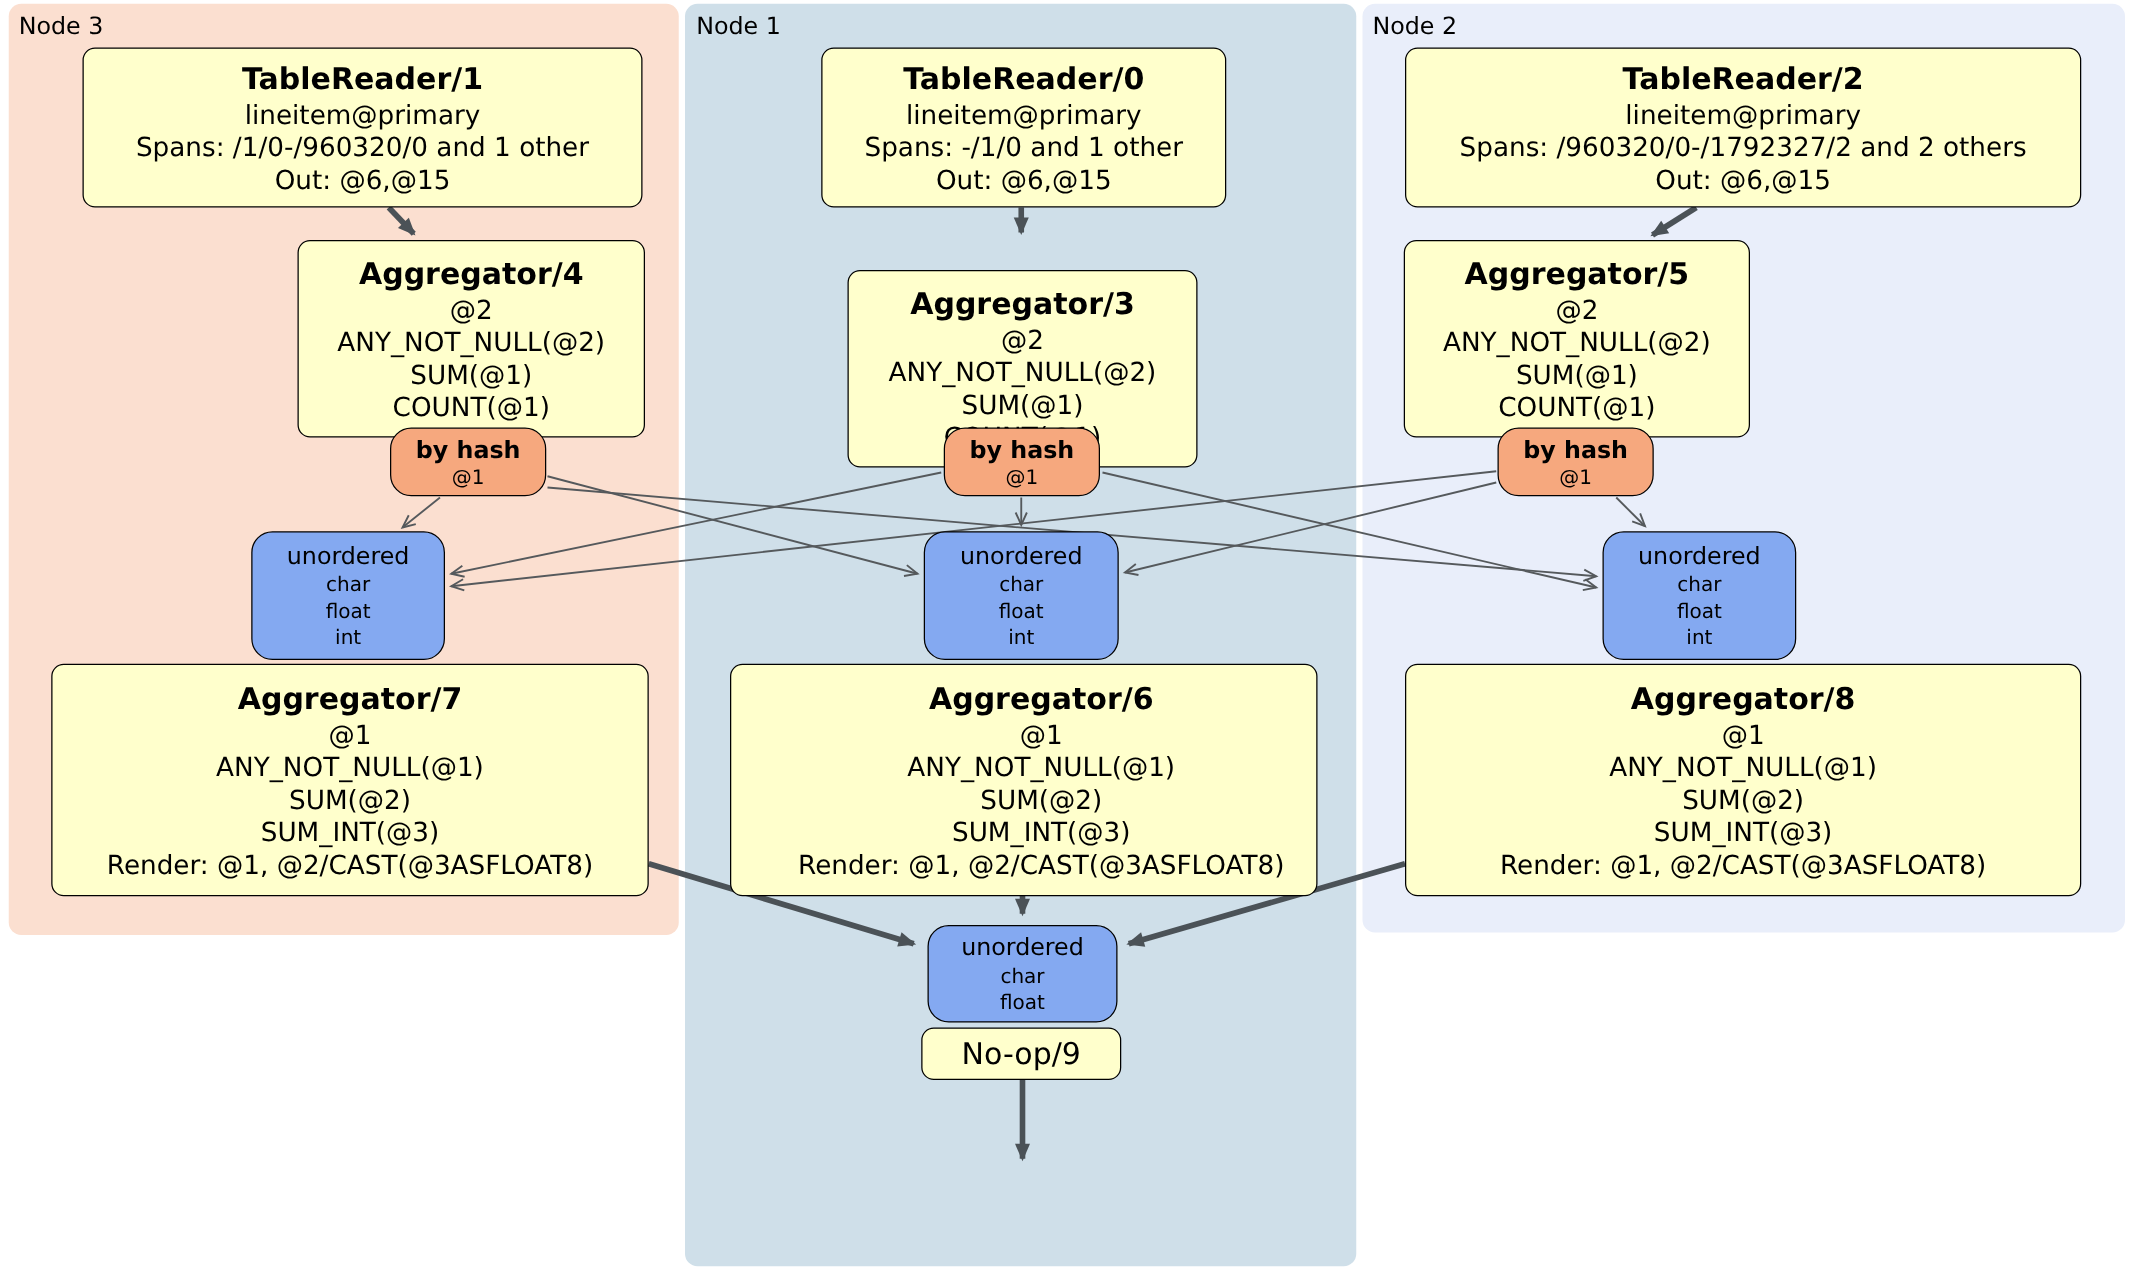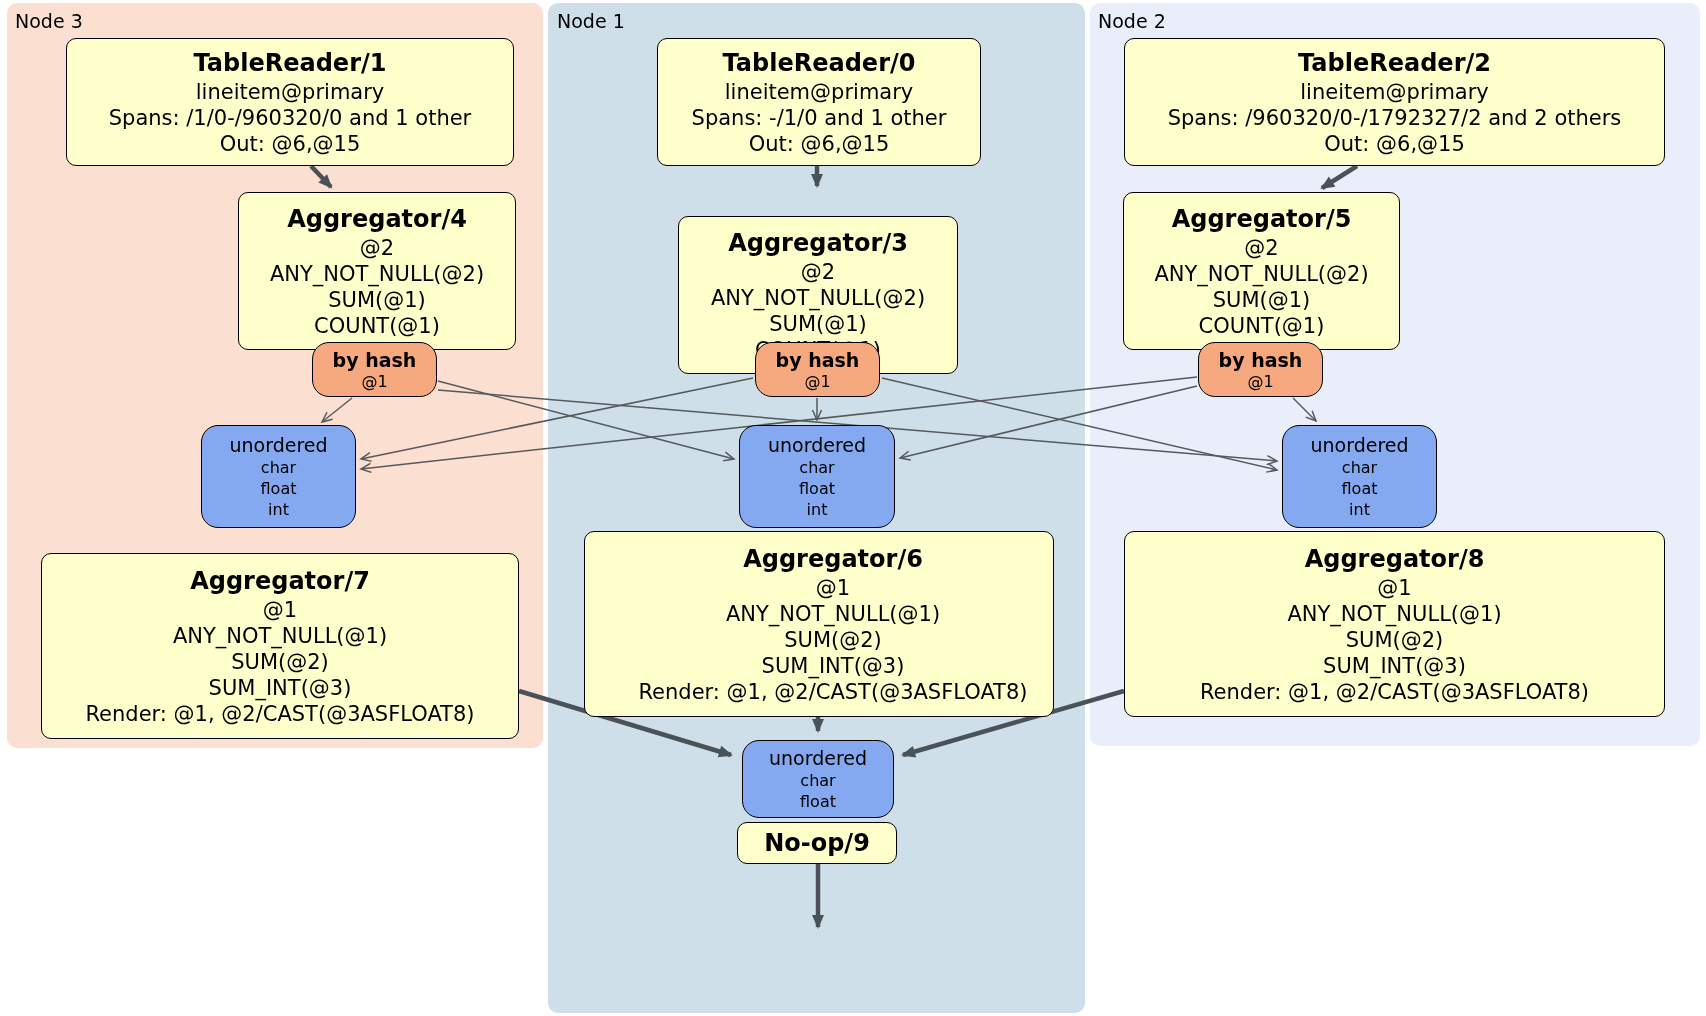--- a/index.html
+++ b/index.html
@@ -18,21 +18,21 @@
     text-align:center; white-space:nowrap;
   }
   .proc .title { font-size:24px; font-weight:bold; line-height:31px; }
   .proc .line  { font-size:21px; line-height:26px; }
   .router { background:#f6a87e; border-radius:17px; z-index:3; }
   .router .title { font-size:19px; font-weight:bold; line-height:24px; }
   .router .line  { font-size:16px; line-height:19px; }
   .sync { background:#84a9f1; border-radius:17px; }
   .sync .title { font-size:19px; font-weight:normal; line-height:24px; }
   .sync .line  { font-size:16px; line-height:21px; }
-  .mini .title { font-size:24px; font-weight:bold; line-height:28px; }
+  .mini .title { font-size:24px; font-weight:normal; line-height:28px; }
 </style>
 </head>
 <body>
 
 <div id="stage">
 
   <div class="band" style="left:7px;top:3px;width:536px;height:745px;background:#fbdfd0;"></div>
   <div class="band" style="left:548px;top:3px;width:537px;height:1010px;background:#cfdfe9;"></div>
   <div class="band" style="left:1090px;top:3px;width:610px;height:743px;background:#e9eefa;"></div>
 
@@ -79,21 +79,21 @@
     <div class="line">Spans: /1/0-/960320/0 and 1 other</div>
     <div class="line">Out: @6,@15</div>
   </div>
   <div class="box proc" style="left:238px;top:192px;width:278px;height:158px;">
     <div class="title">Aggregator/4</div>
     <div class="line">@2</div>
     <div class="line">ANY_NOT_NULL(@2)</div>
     <div class="line">SUM(@1)</div>
     <div class="line">COUNT(@1)</div>
   </div>
-  <div class="box proc" style="left:41px;top:531px;width:478px;height:186px;margin-top:22px;">
+  <div class="box proc" style="left:41px;top:531px;width:478px;height:186px;">
     <div class="title">Aggregator/7</div>
     <div class="line">@1</div>
     <div class="line">ANY_NOT_NULL(@1)</div>
     <div class="line">SUM(@2)</div>
     <div class="line">SUM_INT(@3)</div>
     <div class="line">Render: @1, @2/CAST(@3ASFLOAT8)</div>
   </div>
   <div class="box router" style="left:312px;top:342px;width:125px;height:55px;">
     <div class="title">by hash</div>
     <div class="line">@1</div>

